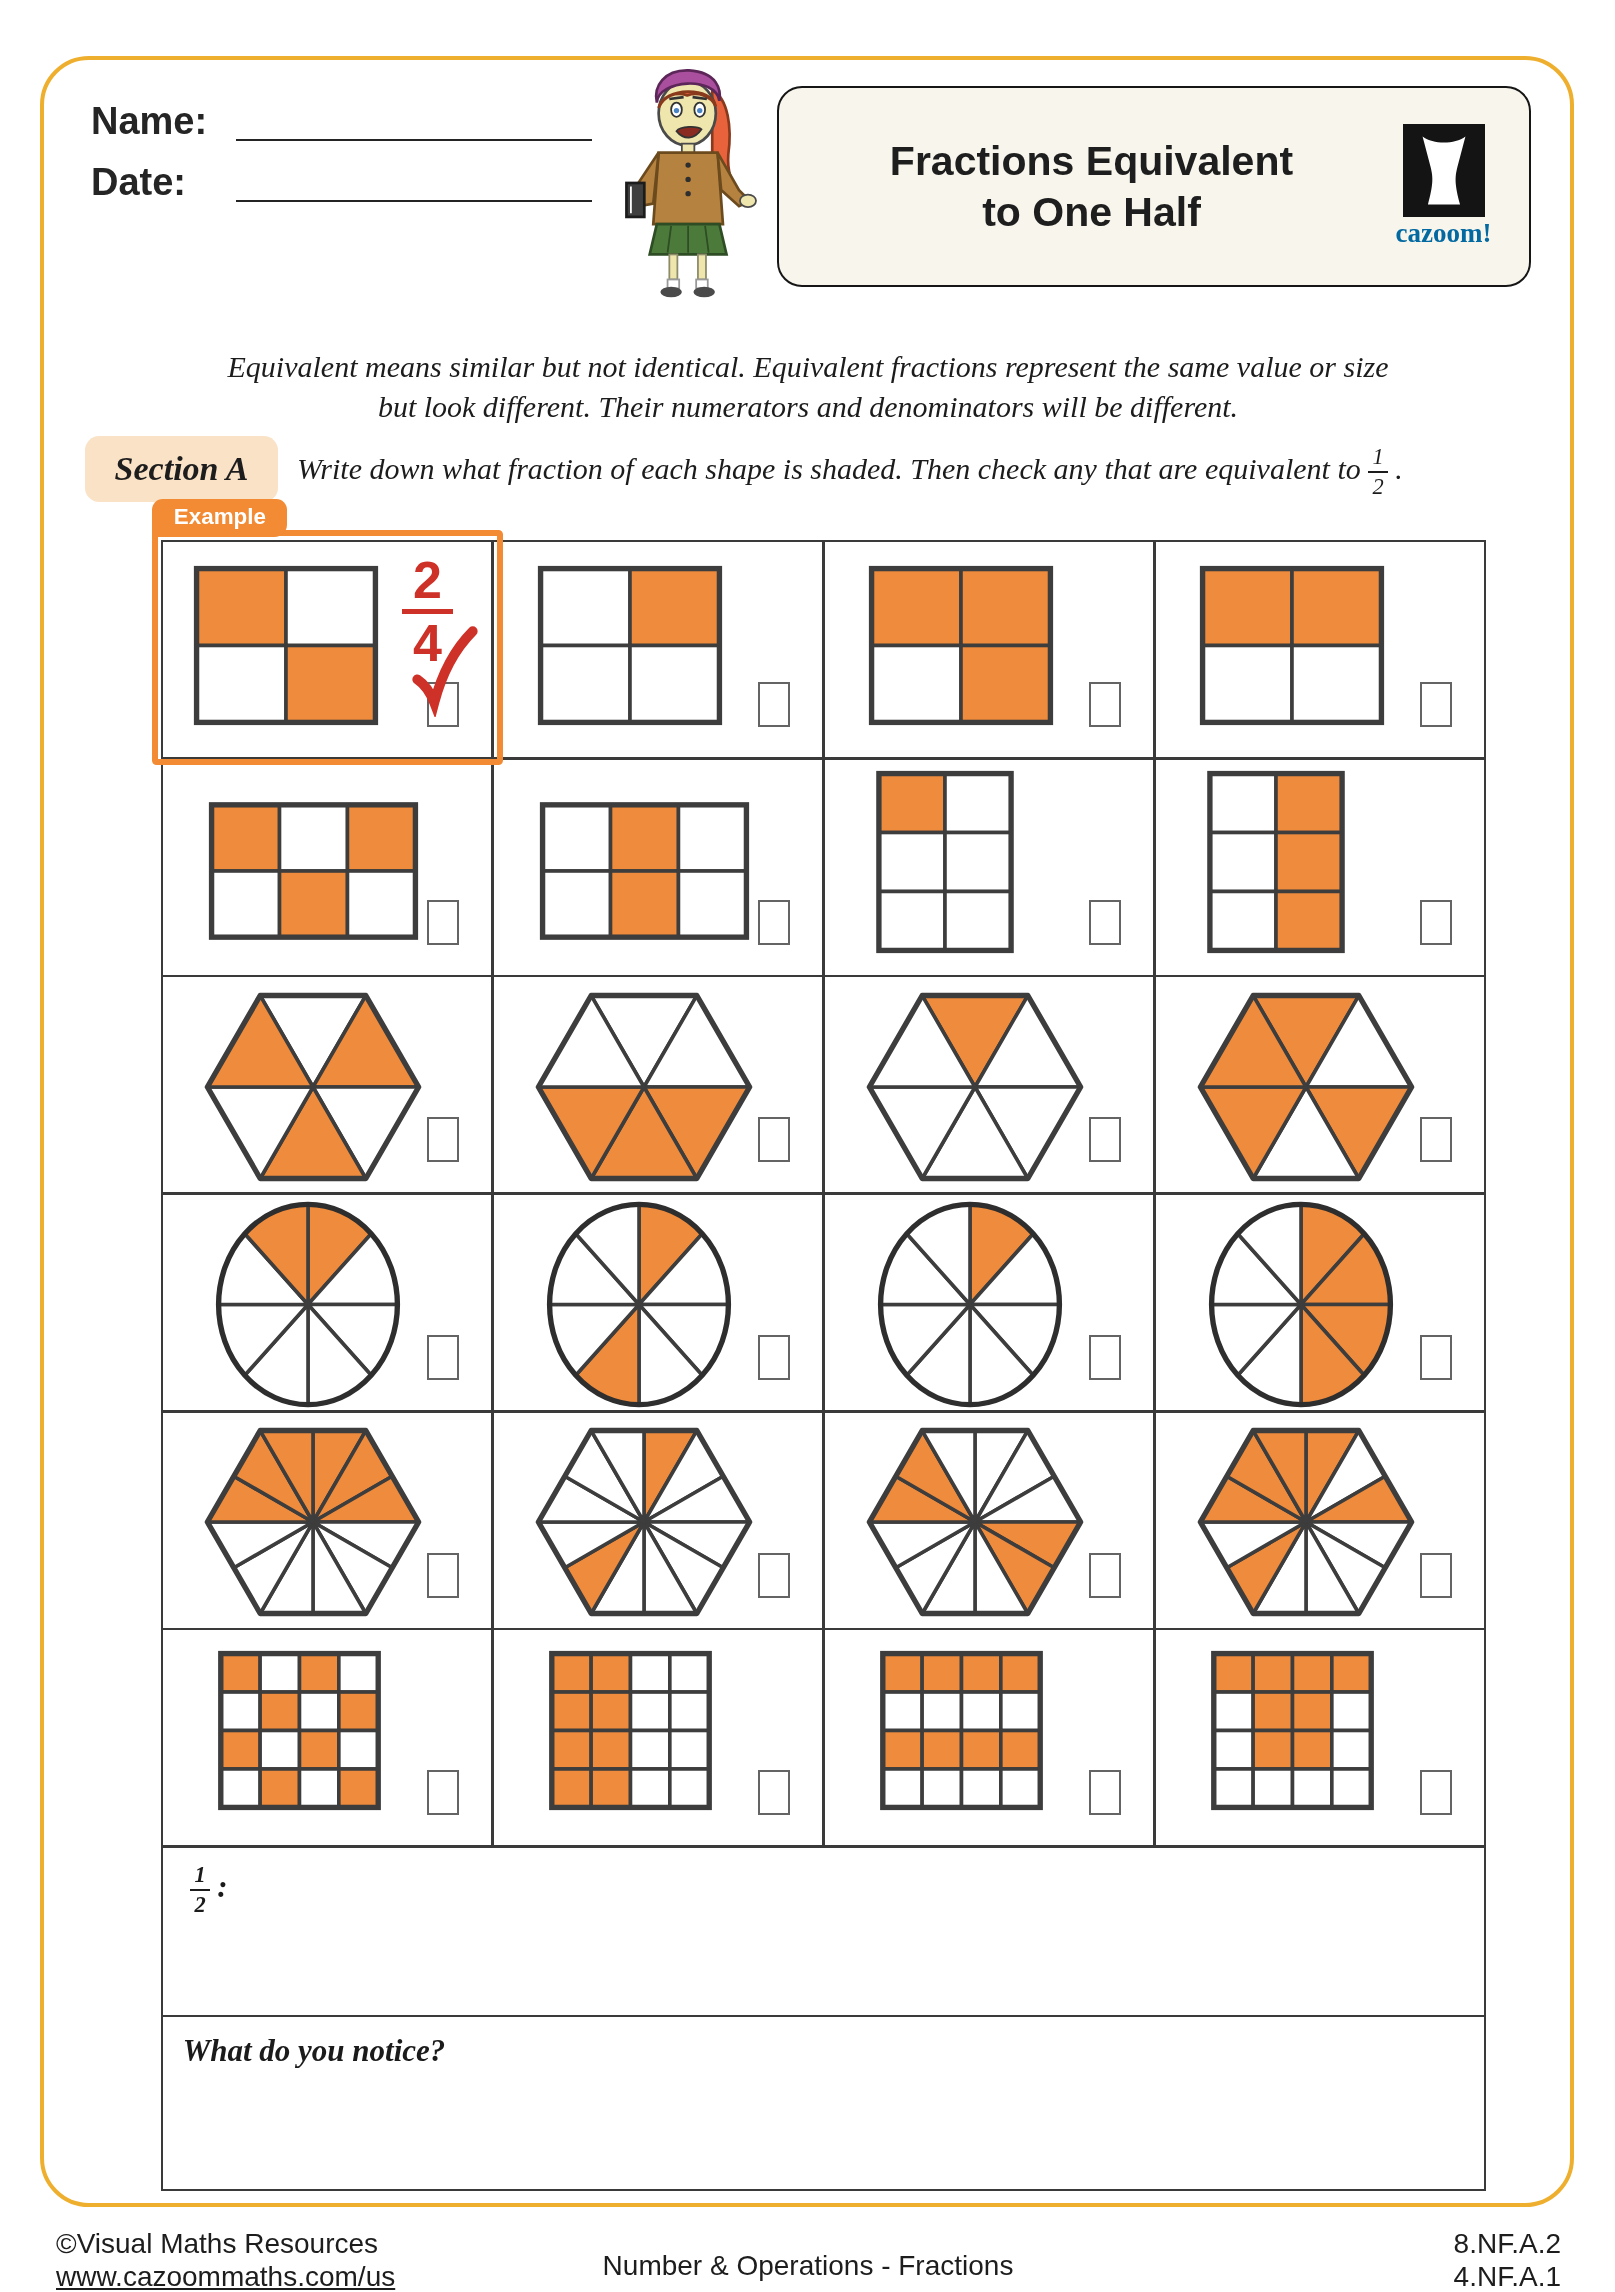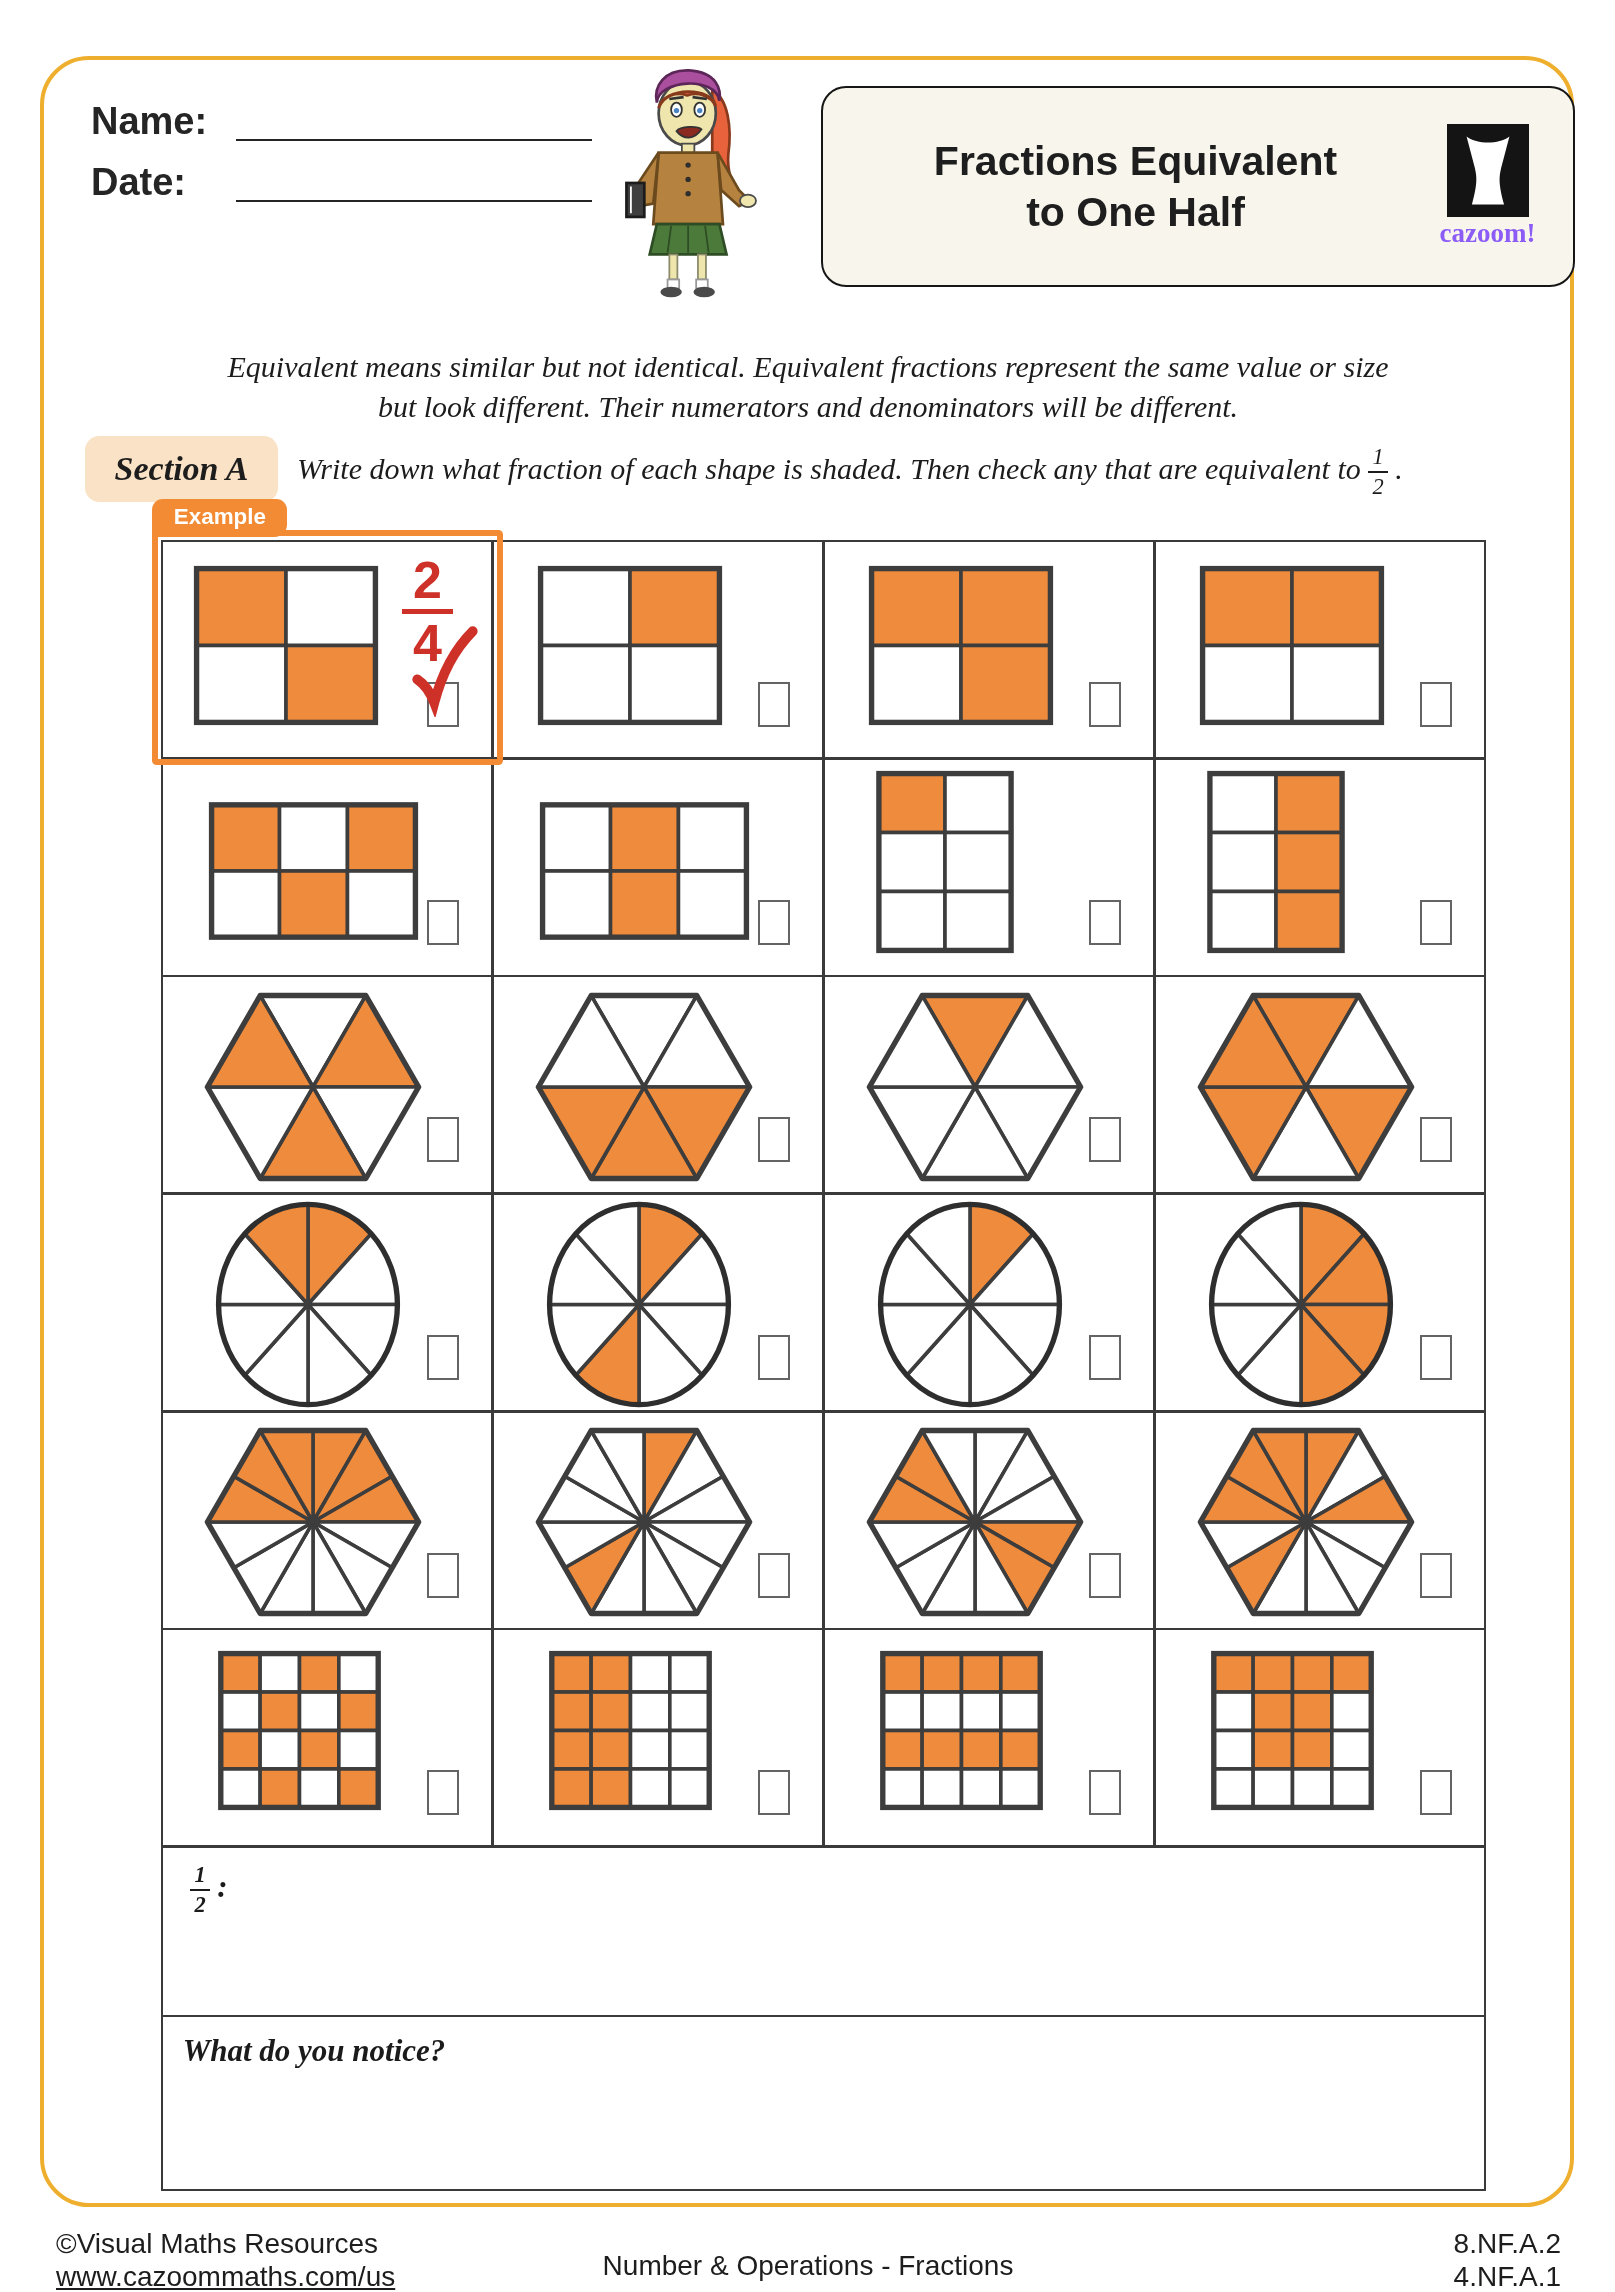--- a/index.html
+++ b/index.html
@@ -12,26 +12,26 @@
   .frame {
     position: absolute; left: 40px; top: 56px; width: 1534px; height: 2151px;
     border: 4.5px solid #EFAF2E; border-radius: 49px;
   }
   
   .field-label { position: absolute; font-size: 38px; font-weight: bold; color: #252525; }
   .write-line { position: absolute; border-bottom: 2.7px solid #242424; height: 0; }
   .title-card {
     position: absolute; left: 777px; top: 86px; width: 754px; height: 201px;
     background: #F8F5EC; border: 2.7px solid #161616; border-radius: 25px;
-    display: flex; align-items: center; padding: 0 23px; margin-left: 44px;
+    display: flex; align-items: center; padding: 0 23px;
   }
   .title-text { flex: 1; text-align: center; font-size: 41px; font-weight: bold; line-height: 1.22; color: #1e1e1e; }
   .logo { width: 125px; display: flex; flex-direction: column; align-items: center; }
   .logo-box { width: 82px; height: 93px; background: #141414; display: flex; align-items: center; justify-content: center; }
-  .logo-text { font-family: "Liberation Serif", serif; font-weight: bold; font-size: 27px; color: #8b5cf6; margin-top: 1.8px; }
+  .logo-text { font-family: "Liberation Serif", serif; font-weight: bold; font-size: 27px; color: #0369a1; margin-top: 1.8px; }
   
   .intro { position: absolute; left: 0; top: 347px; width: 100%; text-align: center;
     font-family: "Liberation Serif", serif; font-style: italic; font-size: 30px; line-height: 40px; color: #1c1c1c; }
   .section-box {
     position: absolute; left: 85px; top: 436px; width: 193px; height: 66px;
     background: #FAE2C6; border-radius: 14.3px; display: flex; align-items: center; justify-content: center;
     font-family: "Liberation Serif", serif; font-style: italic; font-weight: bold; font-size: 34px; color: #1d1d1d;
   }
   .instruction { position: absolute; left: 297px; top: 446px; width: 1191px;
     font-family: "Liberation Serif", serif; font-style: italic; font-size: 30px; color: #1c1c1c; }

